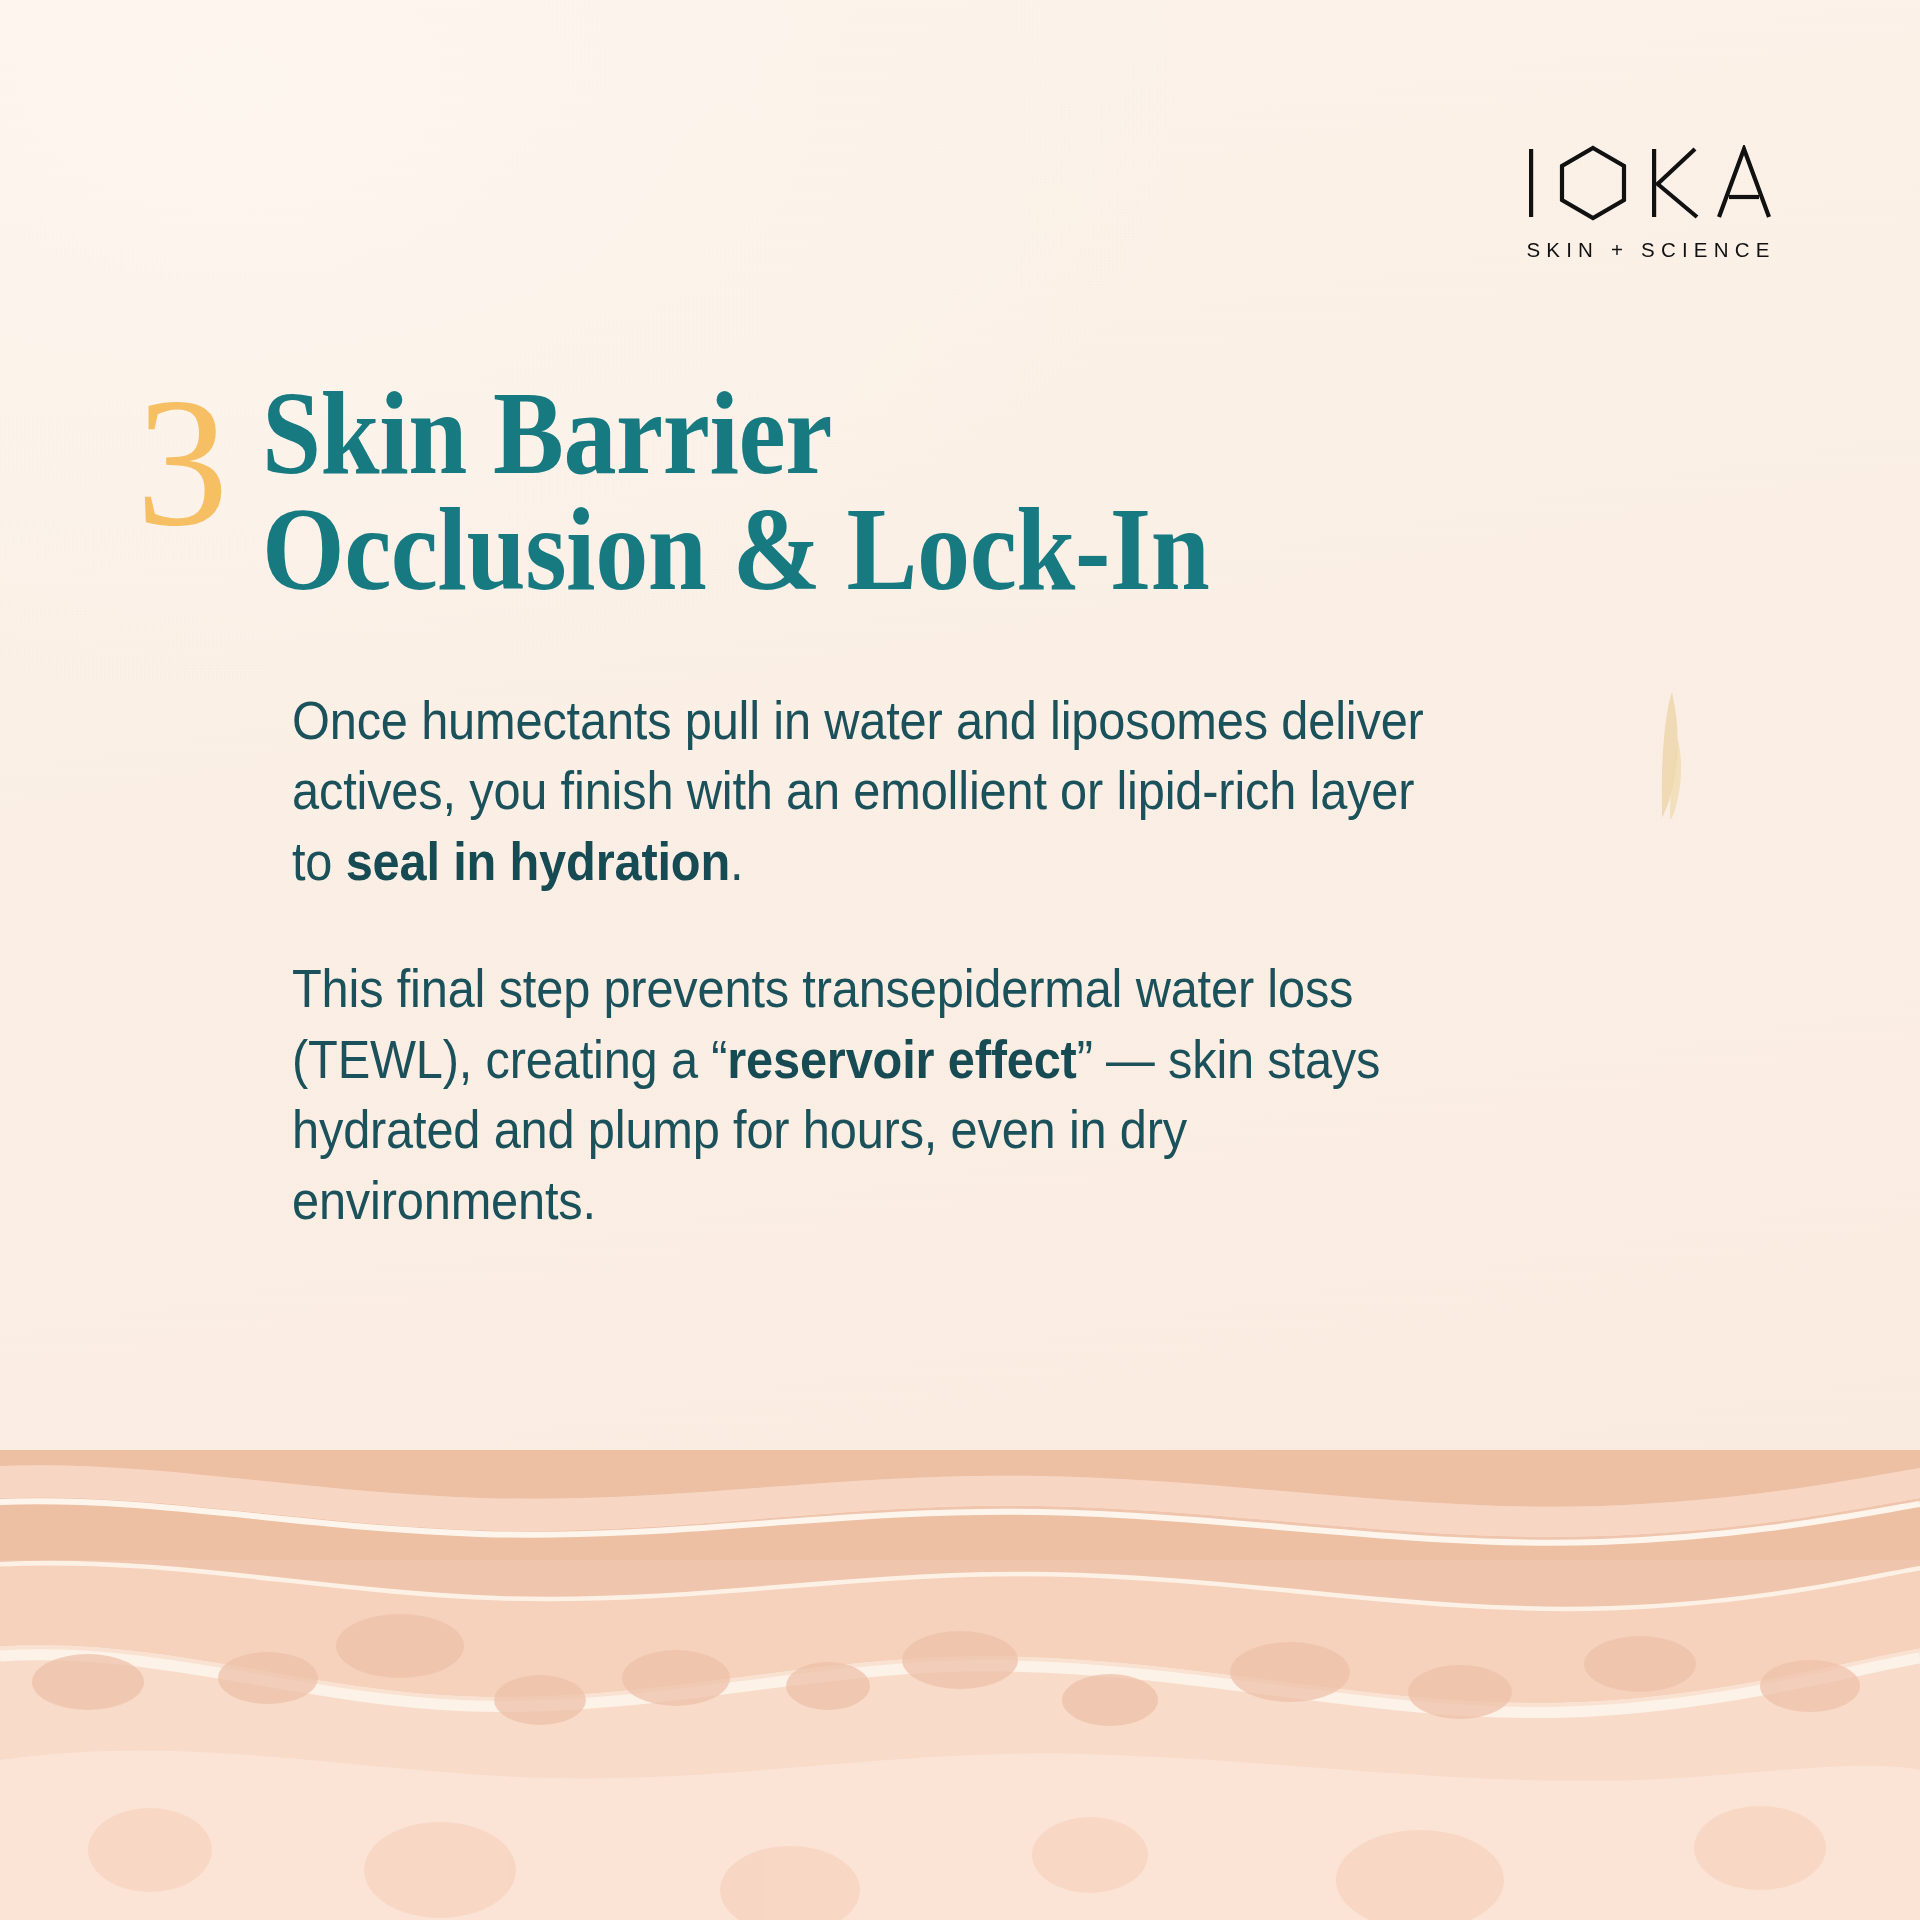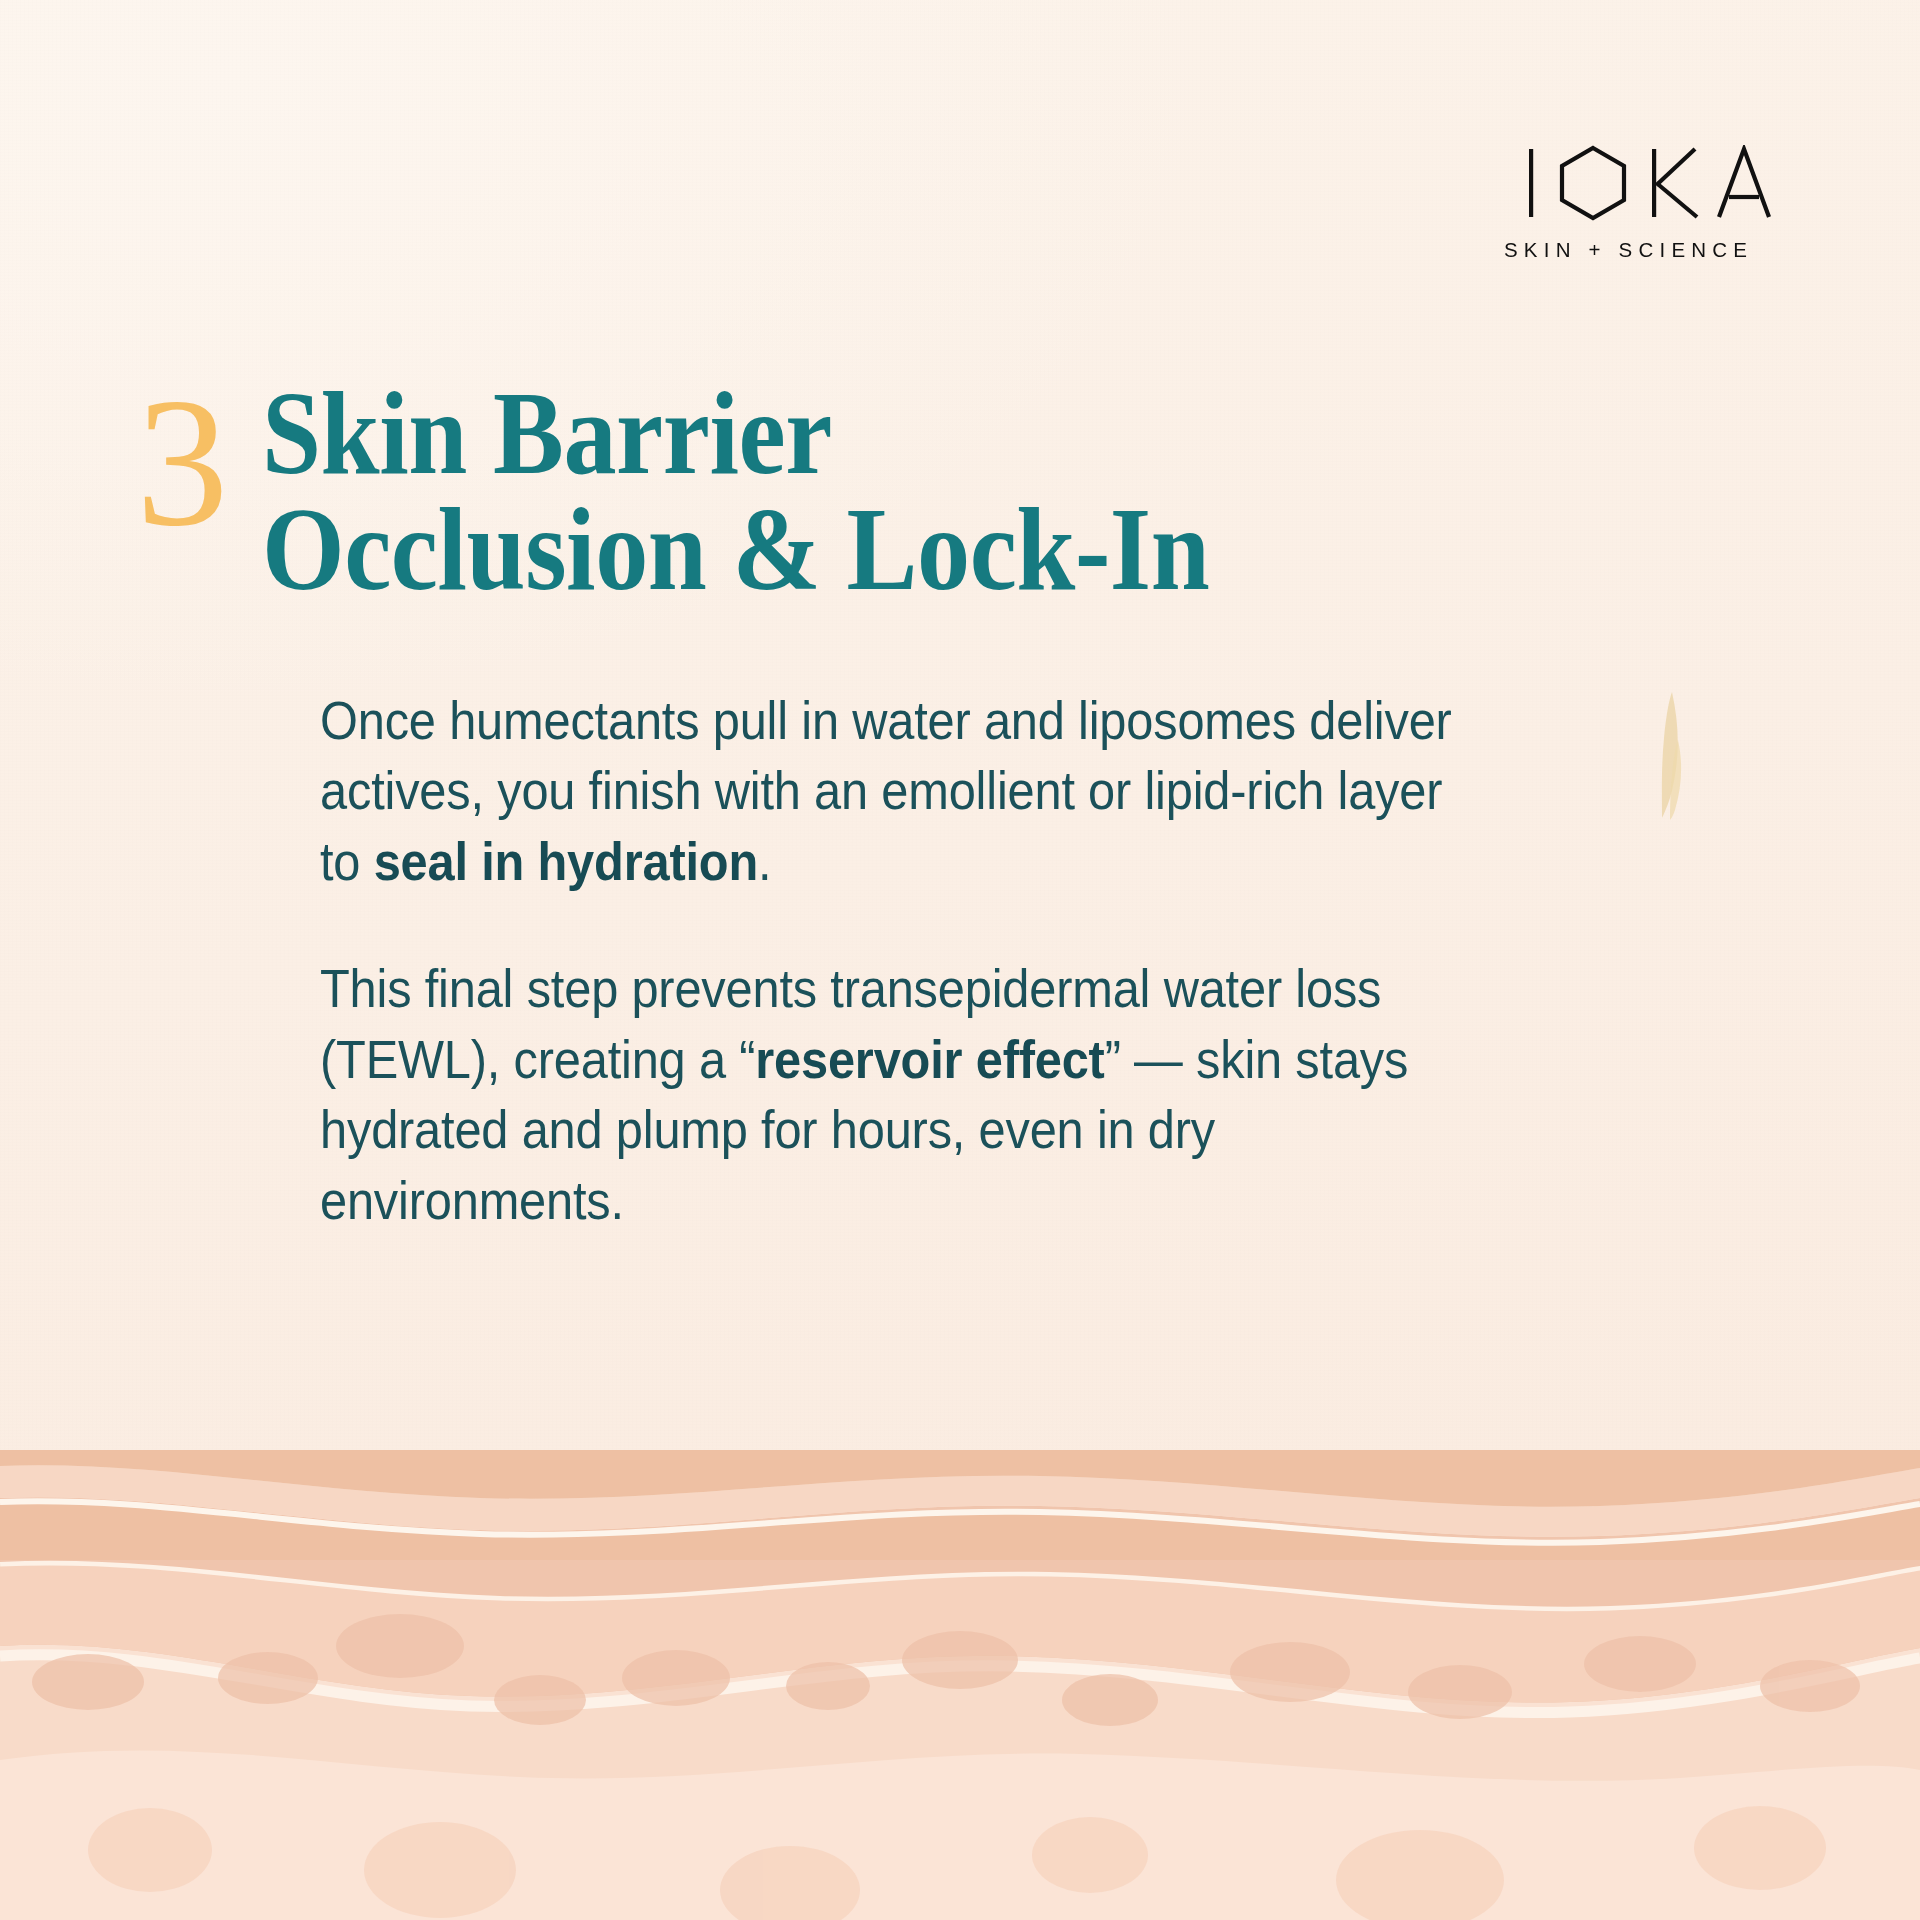--- a/index.html
+++ b/index.html
@@ -37,20 +37,21 @@
       repeating-linear-gradient(0deg, rgba(0,0,0,.012) 0 1px, rgba(255,255,255,0) 1px 3px),
       repeating-linear-gradient(90deg, rgba(0,0,0,.010) 0 1px, rgba(255,255,255,0) 1px 4px);
     pointer-events:none;
   }
 
   
   .logo-block {
     position: absolute;
     top: 148px;
     right: 122px;
+    text-align: center;
     width: 300px;
   }
   .logo-mark {
     display: flex;
     align-items: center;
     justify-content: center;
     gap: 2px;
     height: 70px;
   }
   .logo-mark svg { display:block; }
@@ -100,21 +101,21 @@
     transform: scaleX(.90);
     transform-origin: left top;
     margin-top: -6px;
     white-space: pre-line;
   }
 
   
   .body-copy {
     position: absolute;
     top: 686px;
-    left: 320px;
+    left: 292px;
     width: 1160px;
   }
   .para {
     font-family: "Liberation Sans", sans-serif;
     font-size: 53px;
     line-height: 1.33;
     color: #1b515a;
     letter-spacing: -0.2px;
     transform: scaleX(.92);
     transform-origin: left top;

